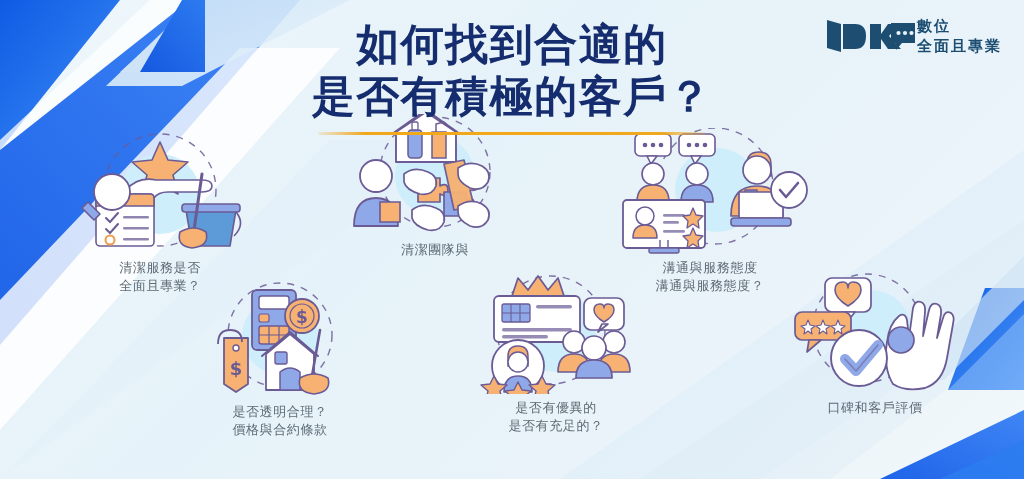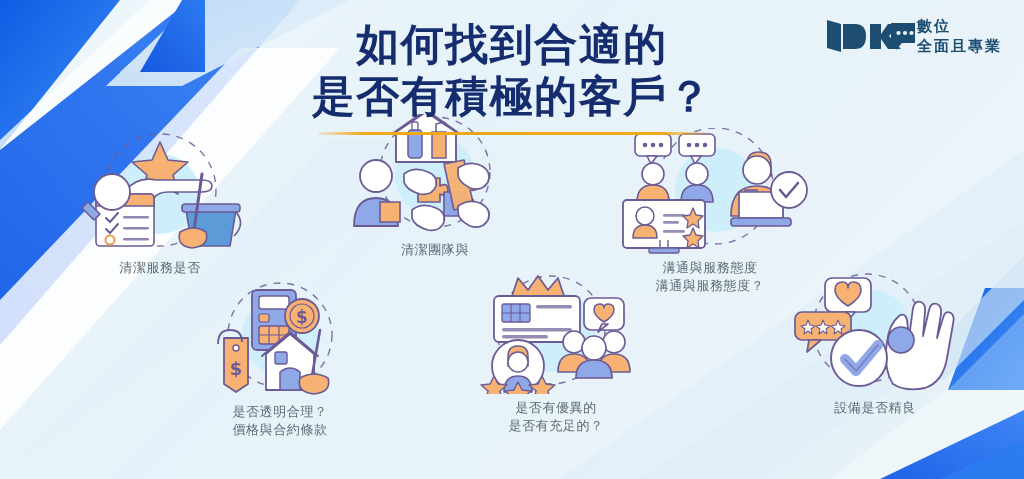--- a/index.html
+++ b/index.html
@@ -163,20 +163,21 @@
         <path d="M126 78 L176 78 L170 114 L132 114 Z" fill="#5d9ad8" stroke="#6b5b95" stroke-width="1.6" stroke-linejoin="round"></path>
         <rect x="122" y="72" width="58" height="8" rx="3" fill="#8fa8e8" stroke="#6b5b95" stroke-width="1.6"></rect>
         <path d="M176 80 Q186 92 174 104" fill="none" stroke="#6b5b95" stroke-width="1.6"></path>
 
         <path d="M142 42 L134 98" stroke="#6b5b95" stroke-width="3" stroke-linecap="round"></path>
         <path d="M120 100 Q134 92 146 100 Q150 114 132 116 Q116 114 120 100 Z" fill="#f7b172" stroke="#6b5b95" stroke-width="1.6" stroke-linejoin="round"></path>
       </svg>
     </div>
     <div class="cap">
       <div>清潔服務是否</div>
+      <div>全面且專業？</div>
     </div>
   </div>
 
   <div class="item" style="left:180px; top:280px; width:200px;">
     <div class="art">
       <svg width="200" height="118" viewBox="0 0 200 118">
         <circle cx="100" cy="56" r="38" fill="#cdeefa"></circle>
         <circle cx="100" cy="55" r="52" fill="none" stroke="#6b5b95" stroke-width="1.4" stroke-dasharray="7 7" opacity=".85"></circle>
 
         <rect x="72" y="10" width="44" height="60" rx="5" fill="#8fa8e8" stroke="#6b5b95" stroke-width="1.8"></rect>
@@ -355,17 +356,17 @@
                  L168 46 Q170 38 176 41 Q180 44 178 52 L172 86
                  Q168 110 150 116 Q130 120 118 112 Z" fill="#ffffff" stroke="#6b5b95" stroke-width="1.8" stroke-linejoin="round"></path>
         <circle cx="126" cy="68" r="13" fill="#8fa8e8" stroke="#6b5b95" stroke-width="1.7"></circle>
 
         <circle cx="84" cy="86" r="28" fill="#ffffff" stroke="#6b5b95" stroke-width="1.9"></circle>
         <path d="M70 87 l11 12 l22 -26" fill="none" stroke="#8fa8e8" stroke-width="10" stroke-linecap="round" stroke-linejoin="round"></path>
         <path d="M70 87 l11 12 l22 -26" fill="none" stroke="#6b5b95" stroke-width="1.6" stroke-linecap="round" stroke-linejoin="round" opacity=".55"></path>
       </svg>
     </div>
     <div class="cap">
-      <div>設備是否精良</div>
+      <div>口碑和客戶評價</div>
     </div>
   </div>
 
 </div>
 
 </body></html>

